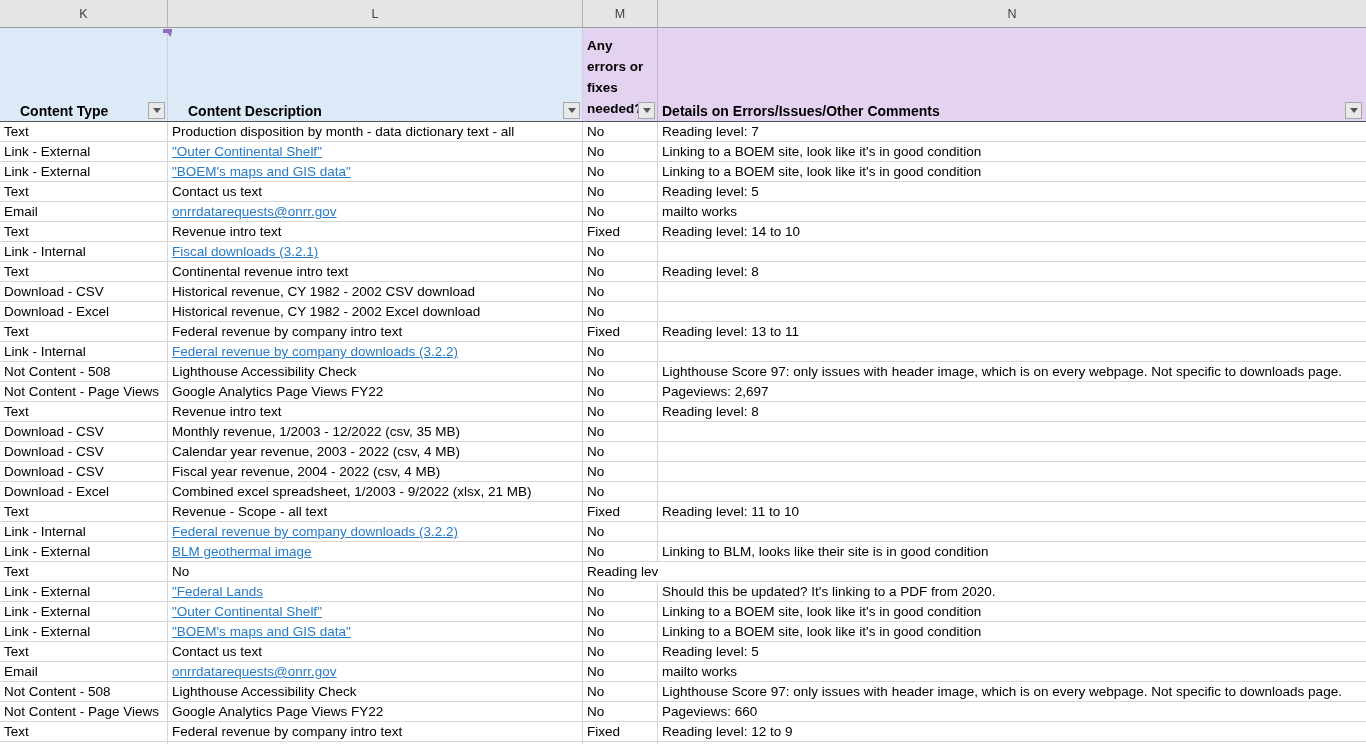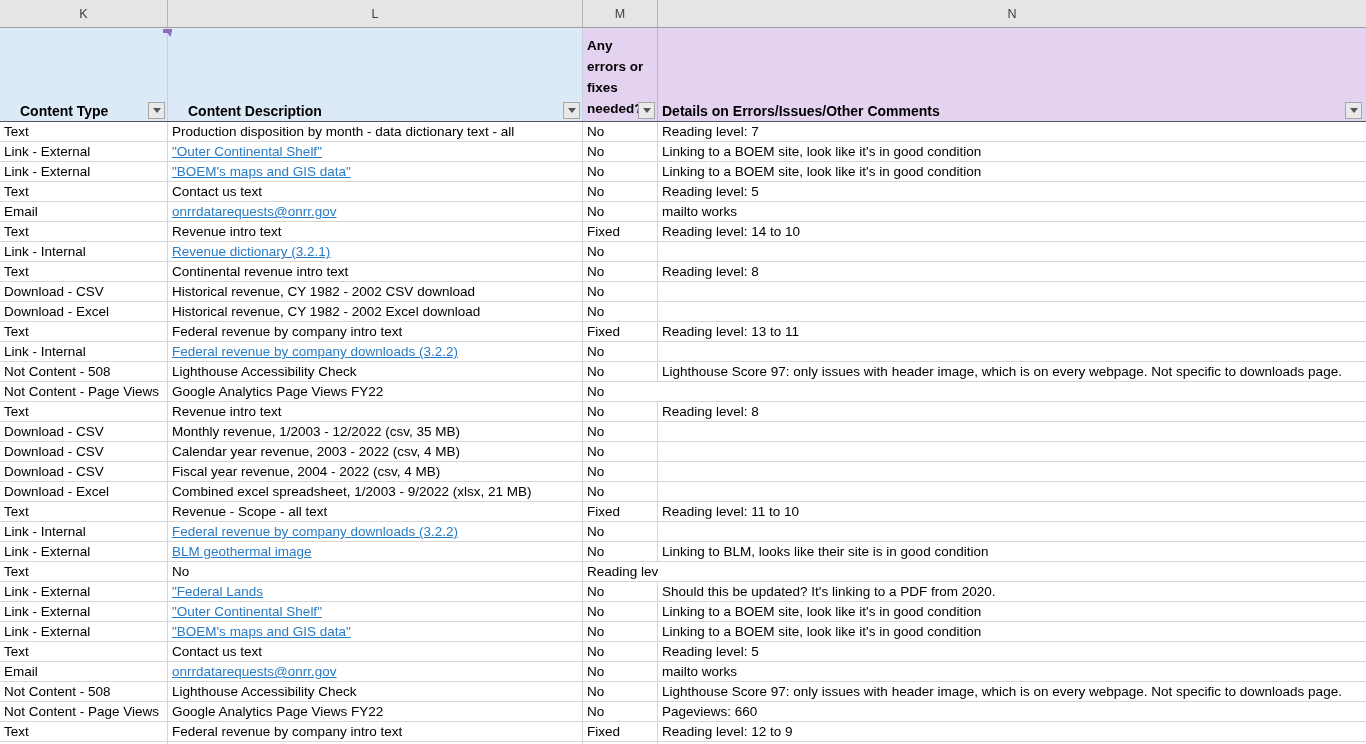--- a/index.html
+++ b/index.html
@@ -172,21 +172,21 @@
         <div class="cell">mailto works</div>
       </div>
       <div class="grid-row data-row">
         <div class="cell">Text</div>
         <div class="cell">Revenue intro text</div>
         <div class="cell">Fixed</div>
         <div class="cell">Reading level: 14 to 10</div>
       </div>
       <div class="grid-row data-row">
         <div class="cell">Link - Internal</div>
-        <div class="cell"><span class="link">Revenue dictionary (3.2.1)</span></div>
+        <div class="cell"><span class="link">Fiscal downloads (3.2.1)</span></div>
         <div class="cell">No</div>
         <div class="cell"></div>
       </div>
       <div class="grid-row data-row">
         <div class="cell">Text</div>
         <div class="cell">Continental revenue intro text</div>
         <div class="cell">No</div>
         <div class="cell">Reading level: 8</div>
       </div>
       <div class="grid-row data-row">
@@ -216,20 +216,21 @@
       <div class="grid-row data-row">
         <div class="cell">Not Content - 508</div>
         <div class="cell">Lighthouse Accessibility Check</div>
         <div class="cell">No</div>
         <div class="cell">Lighthouse Score 97: only issues with header image, which is on every webpage. Not specific to downloads page.</div>
       </div>
       <div class="grid-row data-row">
         <div class="cell">Not Content - Page Views</div>
         <div class="cell">Google Analytics Page Views FY22</div>
         <div class="cell">No</div>
+        <div class="cell">Pageviews: 2,697</div>
       </div>
       <div class="grid-row data-row">
         <div class="cell">Text</div>
         <div class="cell">Revenue intro text</div>
         <div class="cell">No</div>
         <div class="cell">Reading level: 8</div>
       </div>
       <div class="grid-row data-row">
         <div class="cell">Download - CSV</div>
         <div class="cell">Monthly revenue, 1/2003 - 12/2022 (csv, 35 MB)</div>

